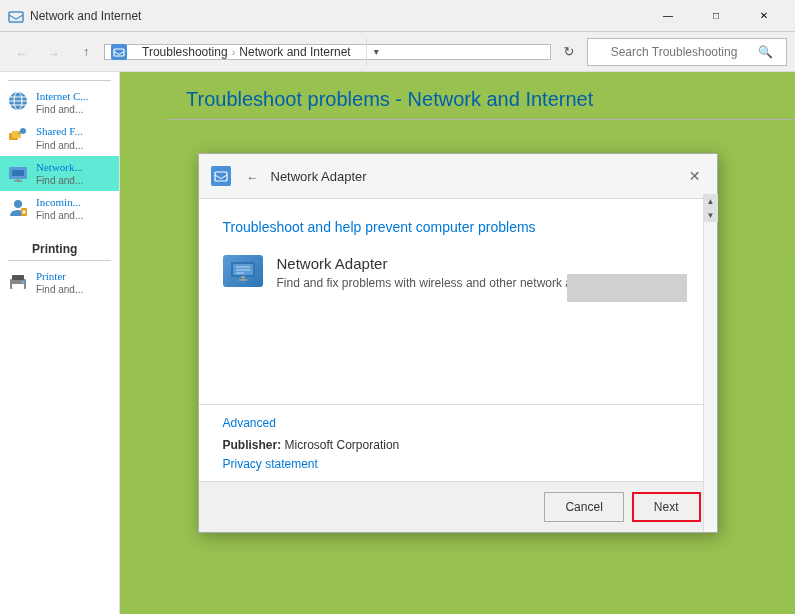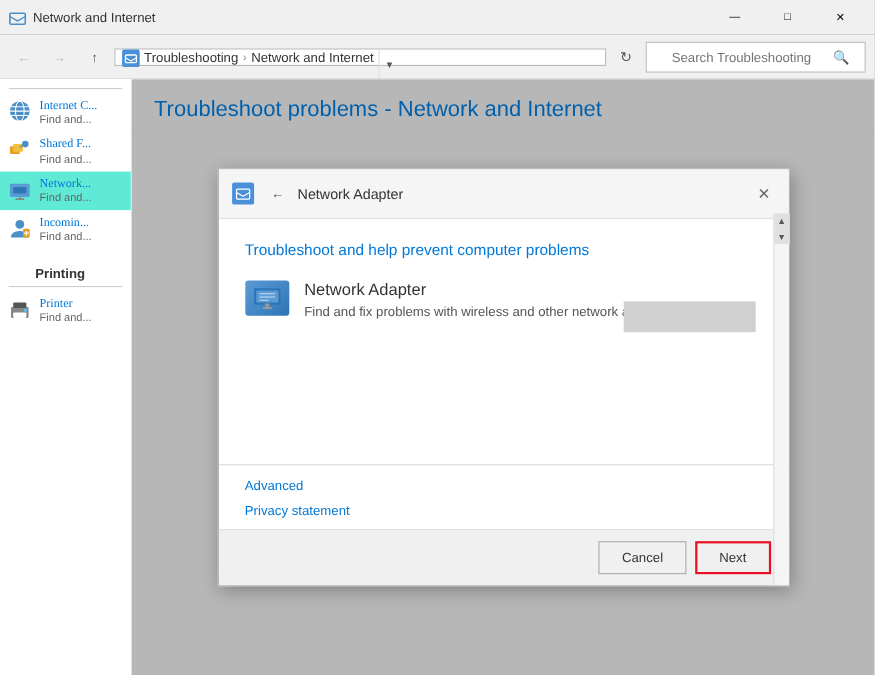--- a/index.html
+++ b/index.html
@@ -75,22 +75,23 @@
       color: #555;
       border-radius: 2px;
     }
     .nav-btn.disabled { color: #bbb; cursor: default; }
     .address-input-wrap {
       flex: 1;
       height: 16px;
       border: 1px solid #bbb;
       background: #fff;
       display: flex;
+      align-items: center;
       padding: 0 6px;
-      gap: 4px;
+      gap: 15px;
     }
     .breadcrumb-icon {
       width: 16px;
       height: 16px;
       background: #4a90d9;
       border-radius: 2px;
       display: flex;
       align-items: center;
       justify-content: center;
       font-size: 9px;
@@ -195,23 +196,24 @@
       flex: 1;
       font-size: 11px;
       line-height: 1.3;
     }
     .sidebar-item-title { color: #0078d7; font-size: 11px; font-family: Liberation Serif, serif; }
     .sidebar-item-sub { color: #666; font-size: 10px; }
 
     
     .content {
       flex: 1;
-      background: #e5e5e5;
+      background: #bef264;
       overflow: hidden;
       position: relative;
+      padding-left: 46px;
     }
 
     
     .page-header {
       padding: 16px 20px 8px 20px;
       border-bottom: 1px solid #e0e0e0;
     }
     .page-title {
       font-size: 20px;
       font-weight: 300;
@@ -569,20 +571,24 @@
         </div>
 
         <div class="scroll-track">
           <div class="scroll-btn">▲</div>
           <div style="flex:1;"></div>
           <div class="scroll-btn">▼</div>
         </div>
 
         <div class="dialog-footer-area">
           <a class="advanced-link">Advanced</a><br>
+          <div class="publisher-line">
+            <span class="publisher-label">Publisher: </span>
+            <span>Microsoft Corporation</span>
+          </div>
           <a class="privacy-link">Privacy statement</a>
         </div>
 
         <div class="dialog-action-bar">
           <button class="action-btn">Cancel</button>
           <button class="action-btn primary">Next</button>
         </div>
       </div>
     </div>
   </div>

